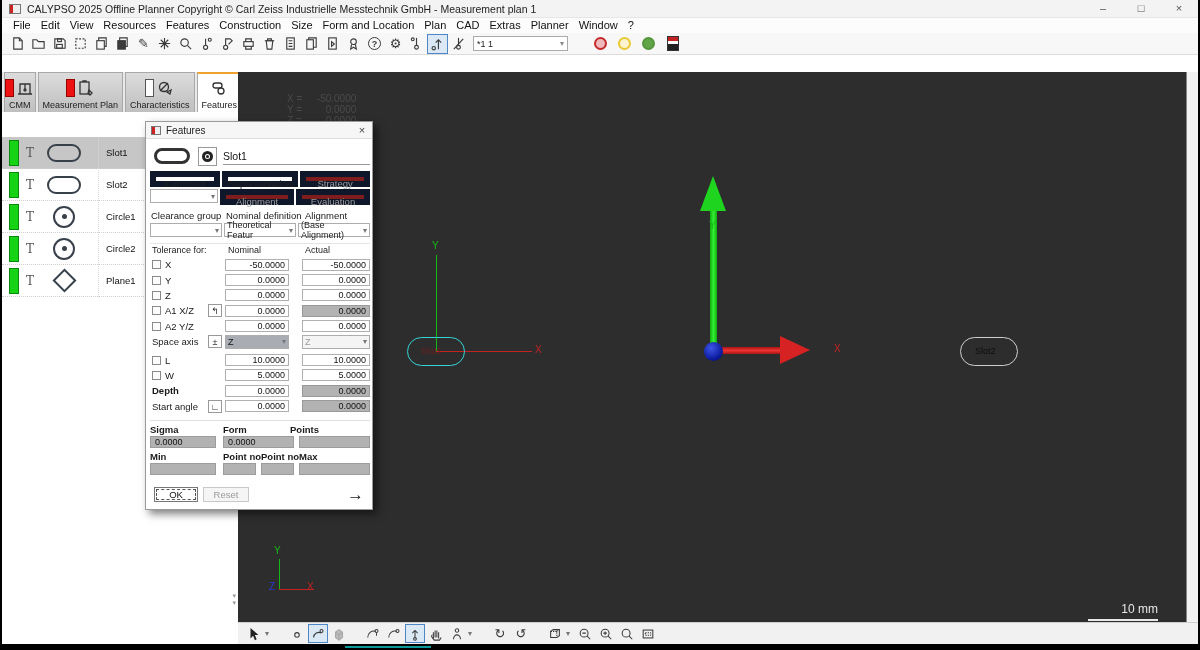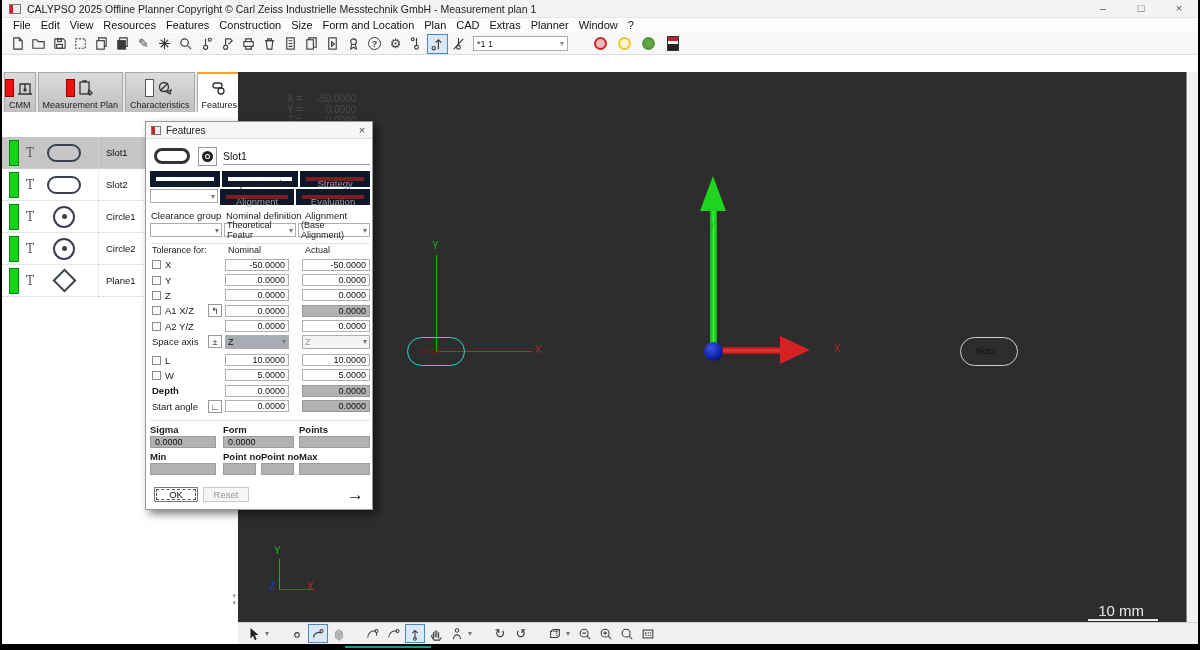--- a/index.html
+++ b/index.html
@@ -79,21 +79,21 @@
   .greenln { position:absolute; background:#16b816; }
   .redln { position:absolute; background:#c42323; }
   .slot1shape { position:absolute; left:169px; top:265px; width:58px; height:29px; border:1.5px solid #36d5d5; border-radius:15px; }
   .slot2shape { position:absolute; left:722px; top:265px; width:58px; height:29px; border:1.5px solid #cfcfcf; border-radius:15px; }
   .slotlbl { position:absolute; font-size:9px; }
   .gshaft { position:absolute; left:472px; top:138px; width:7px; height:141px; background:linear-gradient(90deg,#0fae0f,#33ee33,#0fae0f); }
   .ghead { position:absolute; left:462px; top:104px; width:0; height:0; border-left:13px solid transparent; border-right:13px solid transparent; border-bottom:35px solid #1ed41e; }
   .rshaft { position:absolute; left:475px; top:275px; width:67px; height:7px; background:linear-gradient(#a81515,#ee3333,#a81515); }
   .rhead { position:absolute; left:542px; top:264px; width:0; height:0; border-top:14px solid transparent; border-bottom:14px solid transparent; border-left:30px solid #d62222; }
   .osphere { position:absolute; left:466px; top:270px; width:19px; height:19px; border-radius:50%; background:radial-gradient(circle at 38% 32%,#3c55e8,#0a1a9a 65%,#050d60); }
-  .scaletext { position:absolute; right:42px; top:530px; color:#e8e8e8; font-size:15px; }
+  .scaletext { position:absolute; right:28px; top:530px; color:#e8e8e8; font-size:12px; }
   .scalebar { position:absolute; right:28px; top:547px; width:70px; height:2px; background:#e8e8e8; }
 
   
   .bottombar { position:absolute; left:236px; top:622px; width:960px; height:22px; background:#f1f1f1; border-top:1px solid #cfcfcf; display:flex; align-items:center; padding-left:6px; gap:1px; }
   .bbtn { width:20px; height:19px; display:flex; align-items:center; justify-content:center; flex:0 0 auto; }
   .bbtn svg { width:14px; height:14px; stroke:#3b3b3b; fill:none; stroke-width:1.2; }
   .bbtn.active { border:1px solid #4f86c6; background:#dbe9f7; }
   .bbtn.disabled svg { stroke:#a8a8a8; }
   .bchev { font-size:8px; color:#777; width:8px; }
   .bgap { width:12px; }
@@ -667,21 +667,21 @@
       <div class="trow">
         <span class="trlabel noind" style="font-weight:normal">Start angle</span>
         <span class="sqbtn">∟</span>
         <span class="nfield">0.0000</span>
         <span class="afield gray">0.0000</span>
       </div>
 
       <div class="statsec">
         <div class="statlbl">
           <span style="width:73px">Sigma</span>
-          <span style="width:76px">Form</span>
+          <span style="width:67px">Form</span>
           <span>Points</span>
         </div>
         <div class="srow">
           <span class="sfield" style="width:66px">0.0000</span>
           <span class="sfield" style="width:71px; margin-left:7px">0.0000</span>
           <span class="sfield" style="width:71px; margin-left:5px"></span>
         </div>
         <div class="statlbl">
           <span style="width:73px">Min</span>
           <span style="width:38px">Point no</span>

